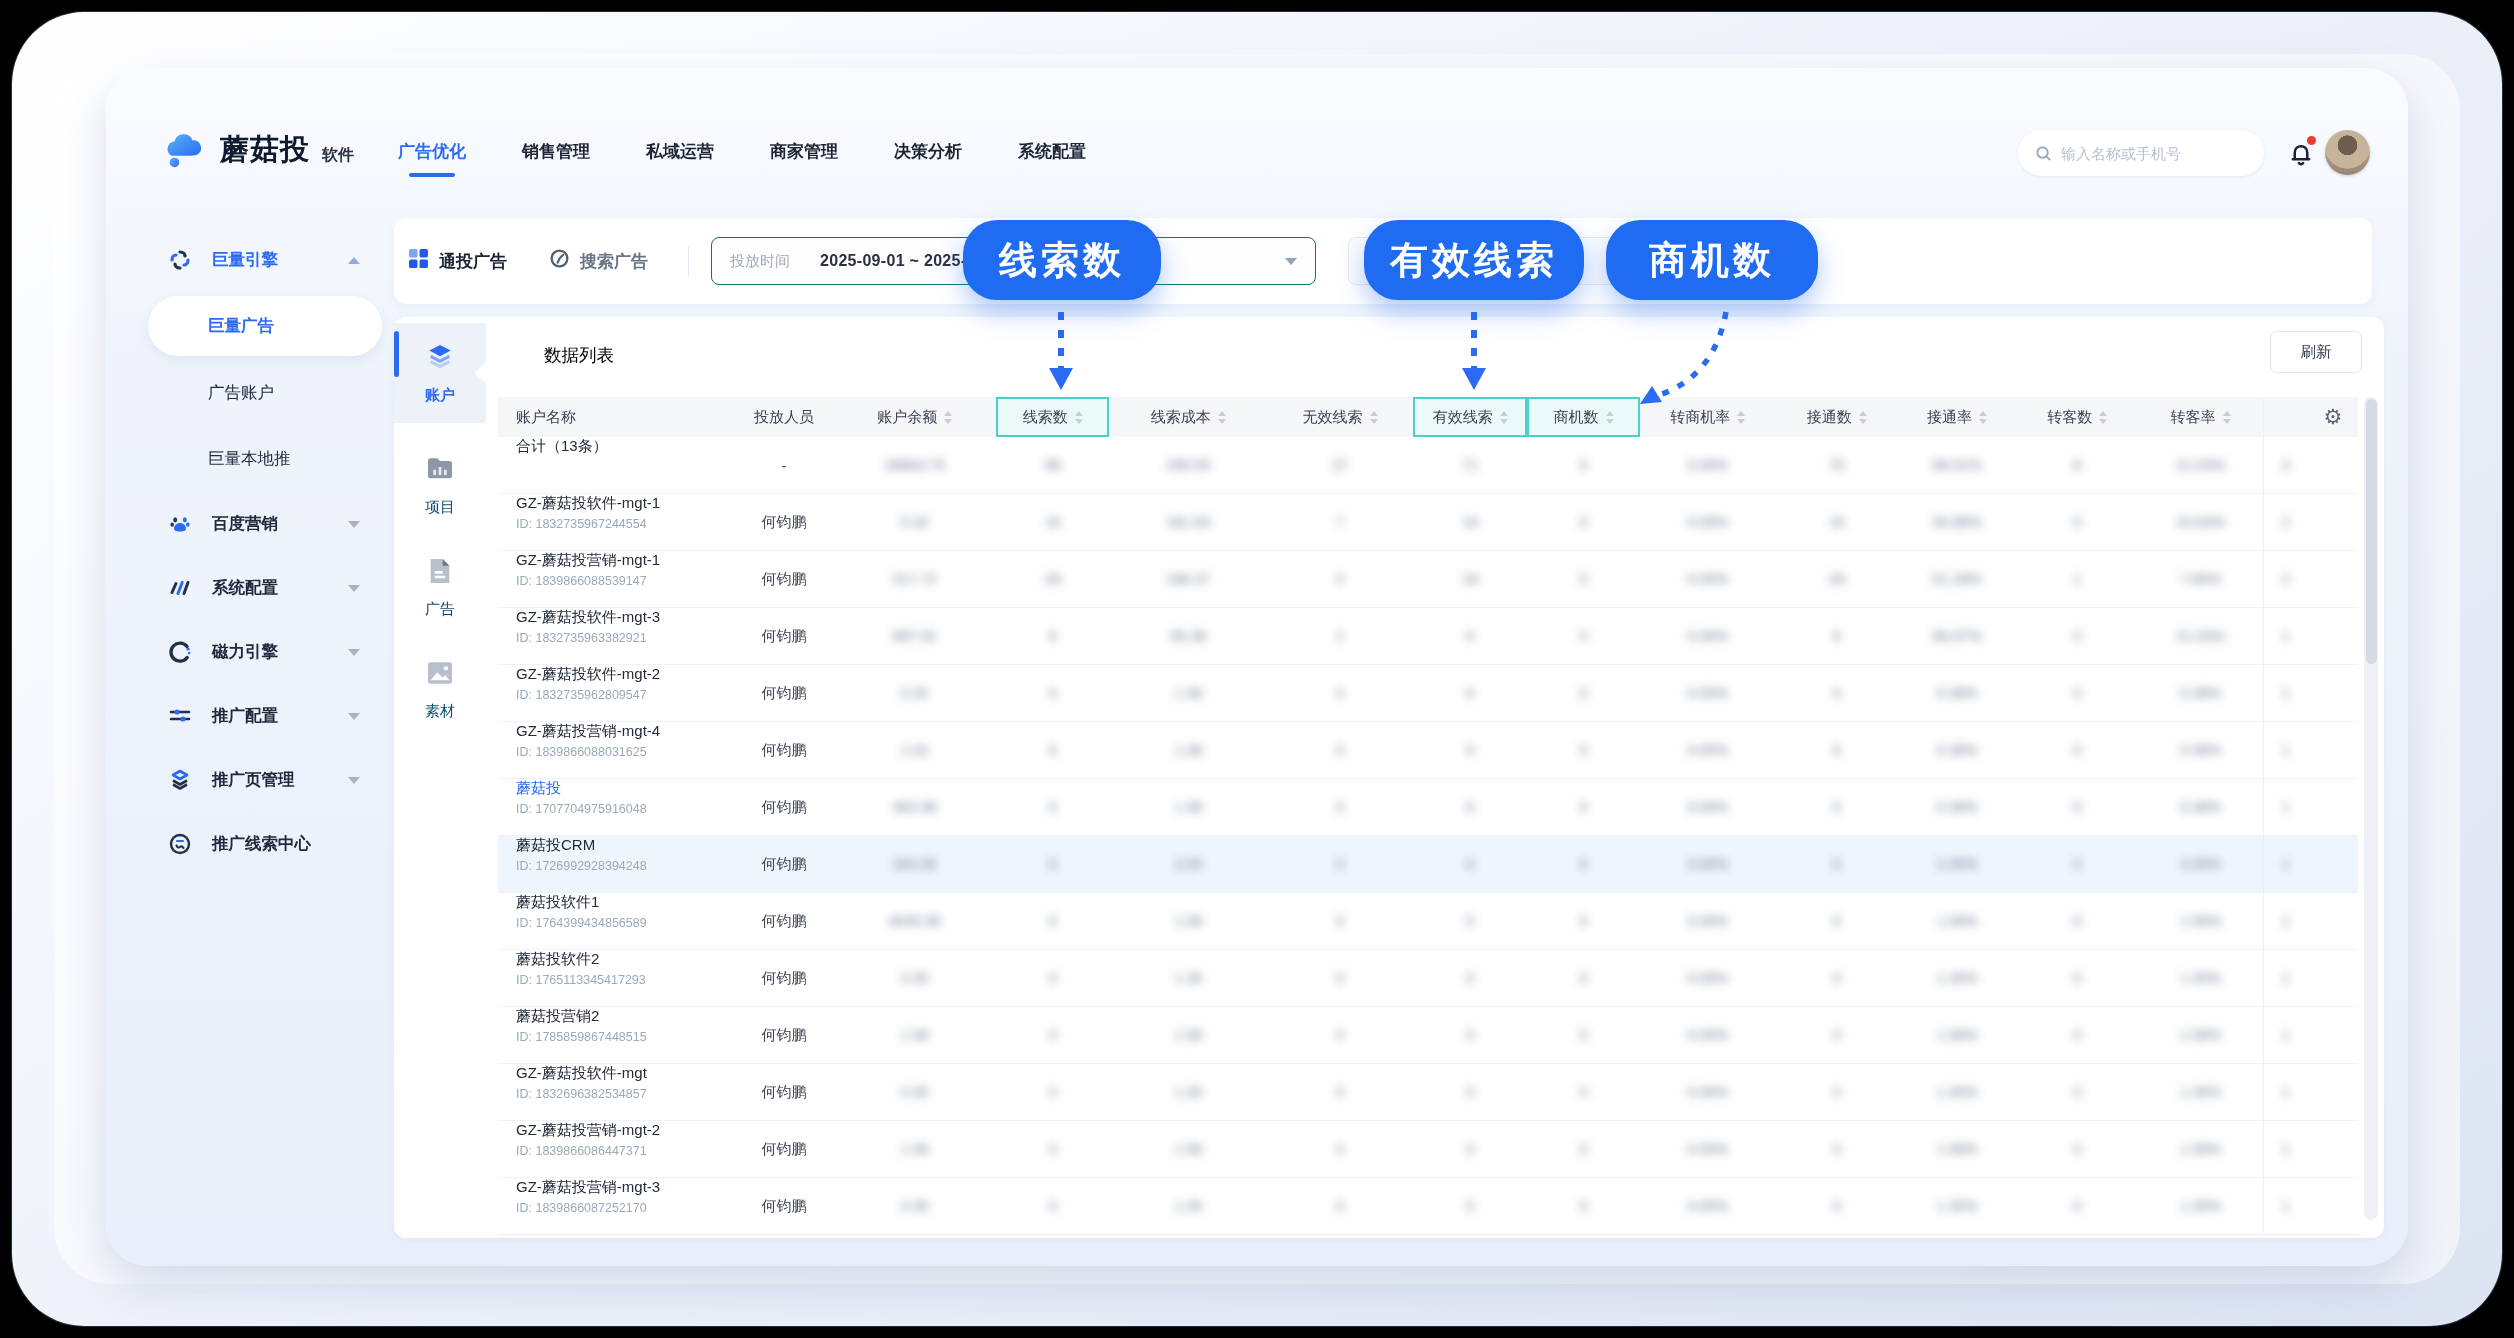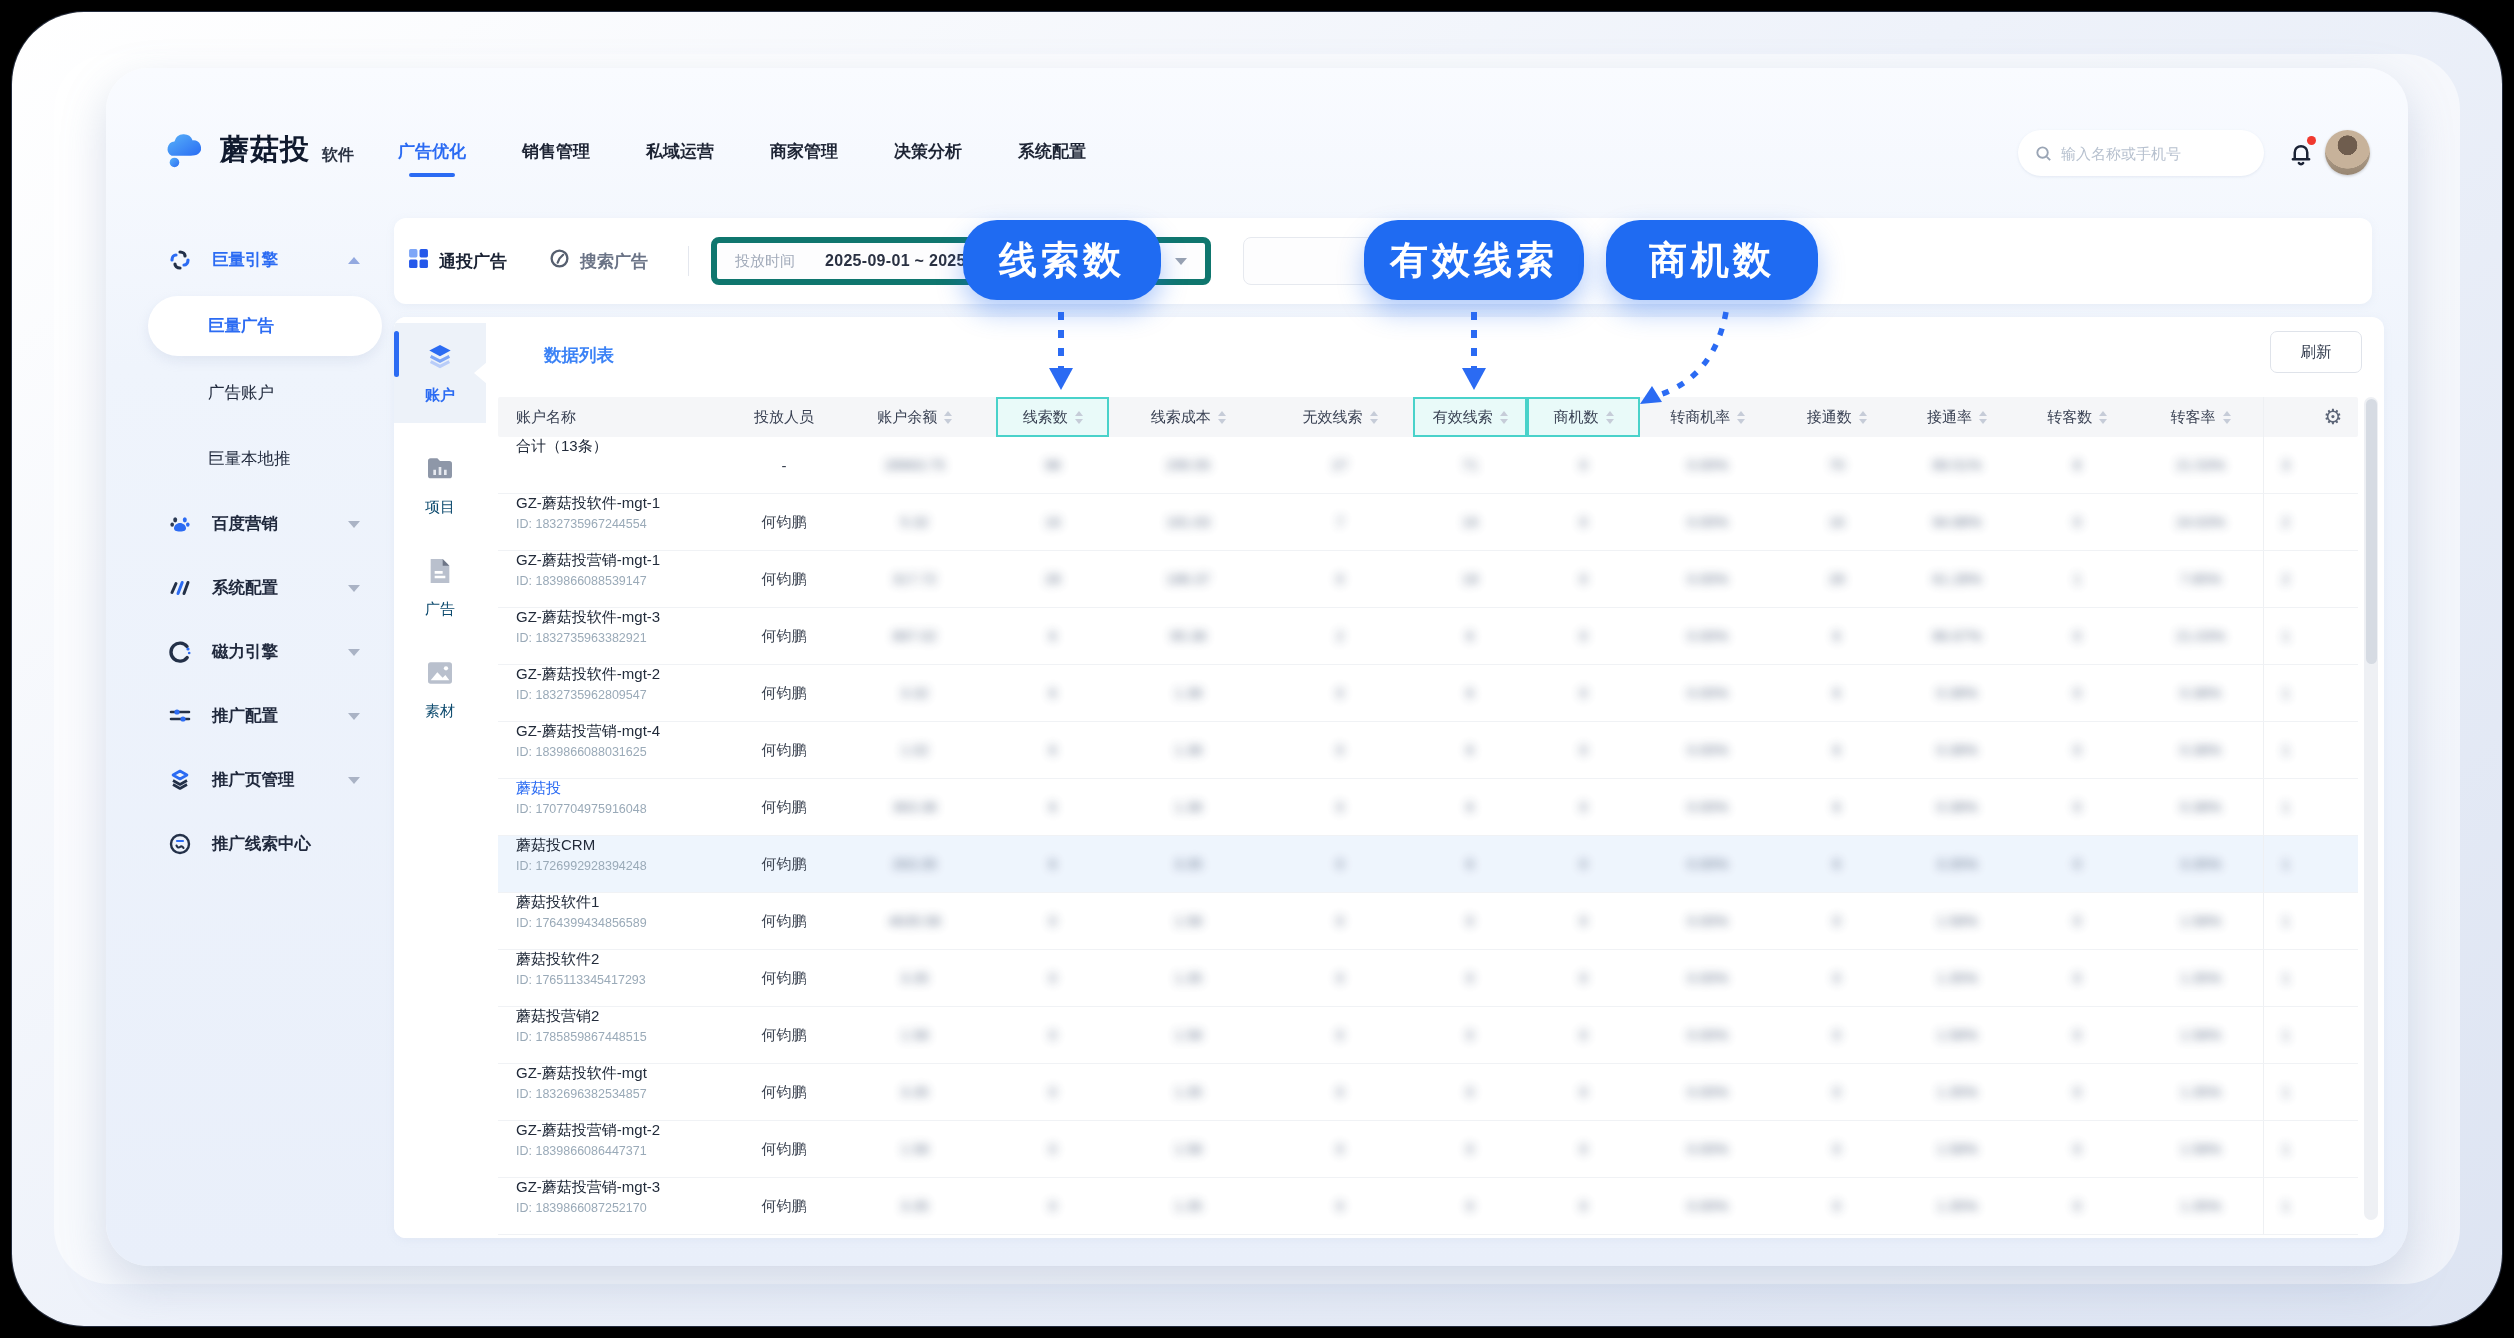--- a/index.html
+++ b/index.html
@@ -48,21 +48,21 @@
   
   .main { position:absolute; left:288px; right:16px; top:130px; bottom:0; }
   .card { background:#fff; border-radius:12px; box-shadow:0 2px 8px rgba(150,165,195,.10); }
   .toolbar-card { position:absolute; top:20px; left:0; right:20px; height:86px; display:flex; align-items:center; padding-left:14px; }
   .adtab { display:flex; align-items:center; gap:10px; font-size:17px; cursor:pointer; }
   .adtab svg { width:21px; height:21px; }
   .adtab .t { color:#6a7386; font-weight:600; }
   .adtab.active .t { color:#1a2233; font-weight:800; }
   .tb-div { width:1px; height:30px; background:#e4e7ee; margin:0 22px 0 40px; }
   .adtab + .adtab { margin-left:42px; }
-  .date-input { width:500px; height:48px; border:6px solid #0f766e; border-radius:8px; background:#fdfdfe; display:flex; align-items:center; padding:0 18px; gap:30px; cursor:pointer; }
+  .date-input { width:605px; height:48px; border:1px solid #0f766e; border-radius:8px; background:#fdfdfe; display:flex; align-items:center; padding:0 18px; gap:30px; cursor:pointer; }
   .date-input .dl { font-size:15px; color:#a2abba; }
   .date-input .dv { font-size:16px; color:#2a3142; font-weight:700; letter-spacing:.3px; }
   .date-input .dd { margin-left:auto; width:0; height:0; border-left:6px solid transparent; border-right:6px solid transparent; border-top:7px solid #99a2b2; }
   .select2 { width:294px; height:48px; border:1px solid #e6e9ef; border-radius:8px; background:#fdfdfe; margin-left:32px; }
 
   
   .bubble { position:absolute; top:22px; height:80px; border-radius:34px; background:#1f6bf2; color:#fff; display:flex; align-items:center; justify-content:center; font-size:38px; font-weight:800; letter-spacing:4px; box-shadow:0 12px 26px rgba(31,107,242,.35); z-index:6; }
   .bubble.b0 { left:569px; width:198px; }
   .bubble.b1 { left:970px; width:220px; }
   .bubble.b2 { left:1212px; width:212px; }
@@ -72,21 +72,21 @@
   .data-card { position:absolute; top:119px; left:0; right:8px; bottom:28px; overflow:hidden; }
   .tabstrip { position:absolute; left:0; top:0; bottom:0; width:92px; background:#fff; }
   .vtab { position:absolute; left:0; width:92px; height:100px; display:flex; flex-direction:column; align-items:center; justify-content:center; gap:9px; cursor:pointer; }
   .vtab .vlbl { font-size:15px; color:#0c4a6e; }
   .vtab svg { width:32px; height:32px; }
   .vtab.active { background:#edf2f9; }
   .vtab.active .vlbl { color:#2b6bf3; font-weight:700; }
   .vtab.active::before { content:""; position:absolute; left:0; top:8px; width:5px; height:46px; border-radius:3px; background:#2b6bf3; }
   .vtab.active::after { content:""; position:absolute; right:-1px; top:50%; transform:translateY(-50%); width:0; height:0; border-top:11px solid transparent; border-bottom:11px solid transparent; border-right:13px solid #fff; }
 
-  .panel-title { position:absolute; left:150px; top:26px; font-size:17.5px; font-weight:700; color:#3b82f6; }
+  .panel-title { position:absolute; left:150px; top:26px; font-size:17.5px; font-weight:400; color:#000000; }
   .refresh-btn { position:absolute; right:22px; top:14px; width:92px; height:42px; border:1px solid #dfe3ea; border-radius:7px; background:#fff; font-size:15.5px; color:#333c4e; display:flex; align-items:center; justify-content:center; cursor:pointer; }
 
   .table { position:absolute; left:104px; right:26px; top:80px; }
   .trow { display:flex; align-items:center; height:57px; border-bottom:1px solid #f0f2f5; background:#fff; }
   .trow.hlrow { background:#eef5fd; }
   .thead { display:flex; align-items:center; height:40px; background:#f5f6f8; border-radius:2px; }
   .th,.td { display:flex; align-items:center; justify-content:center; height:100%; font-size:15px; color:#3a4254; }
   .th.c0,.td.c0 { justify-content:flex-start; padding-left:18px; }
   .c0{width:240px}.c1{width:100px}.c2{width:165px}.c3{width:115px}.c4{width:160px}.c5{width:148px}.c6{width:116px}.c7{width:114px}.c8{width:138px}.c9{width:124px}.c10{width:120px}.c11{width:124px}.c12{width:126px}.c13{width:46px;overflow:hidden}.c14{flex:1;min-width:50px}
   .th.hl { background:#e9faf9; box-shadow:inset 0 0 0 2px #49d2ca; }

